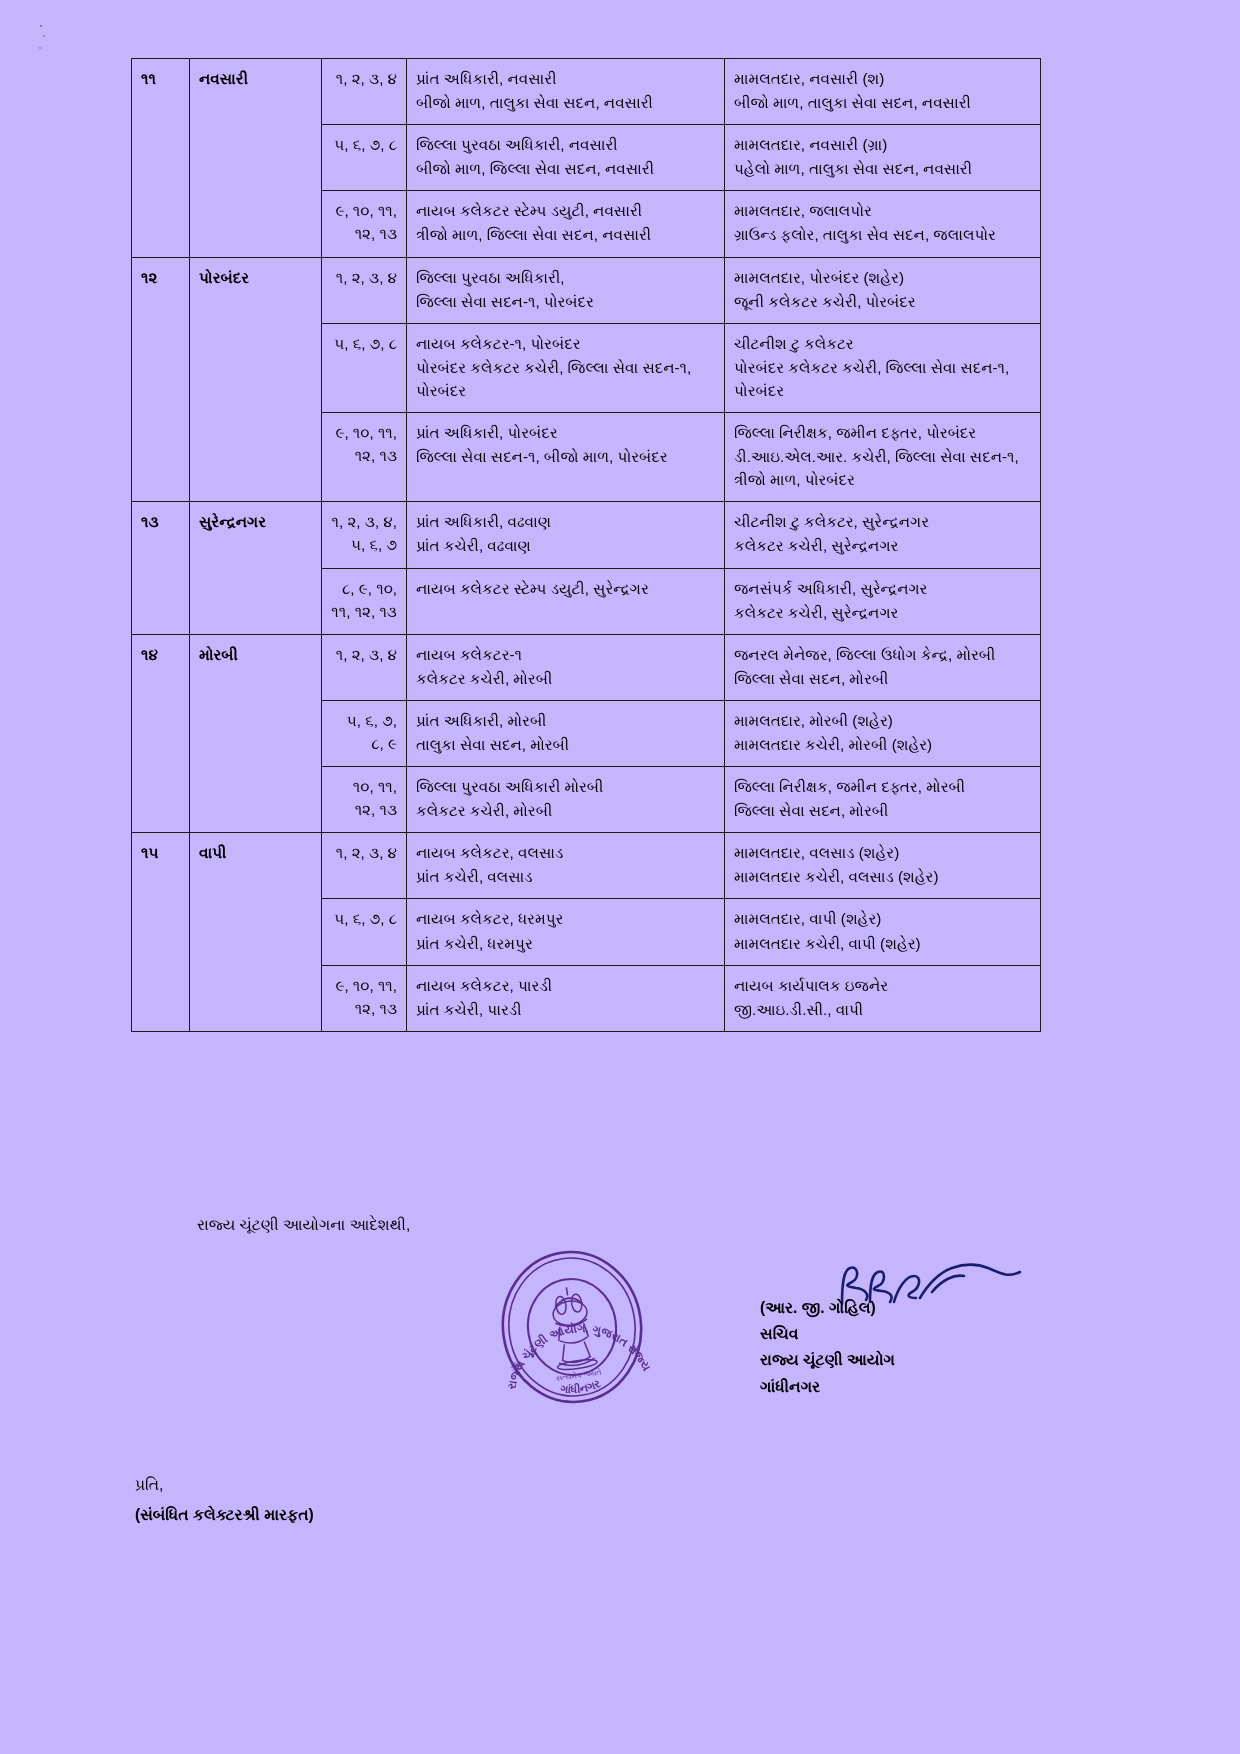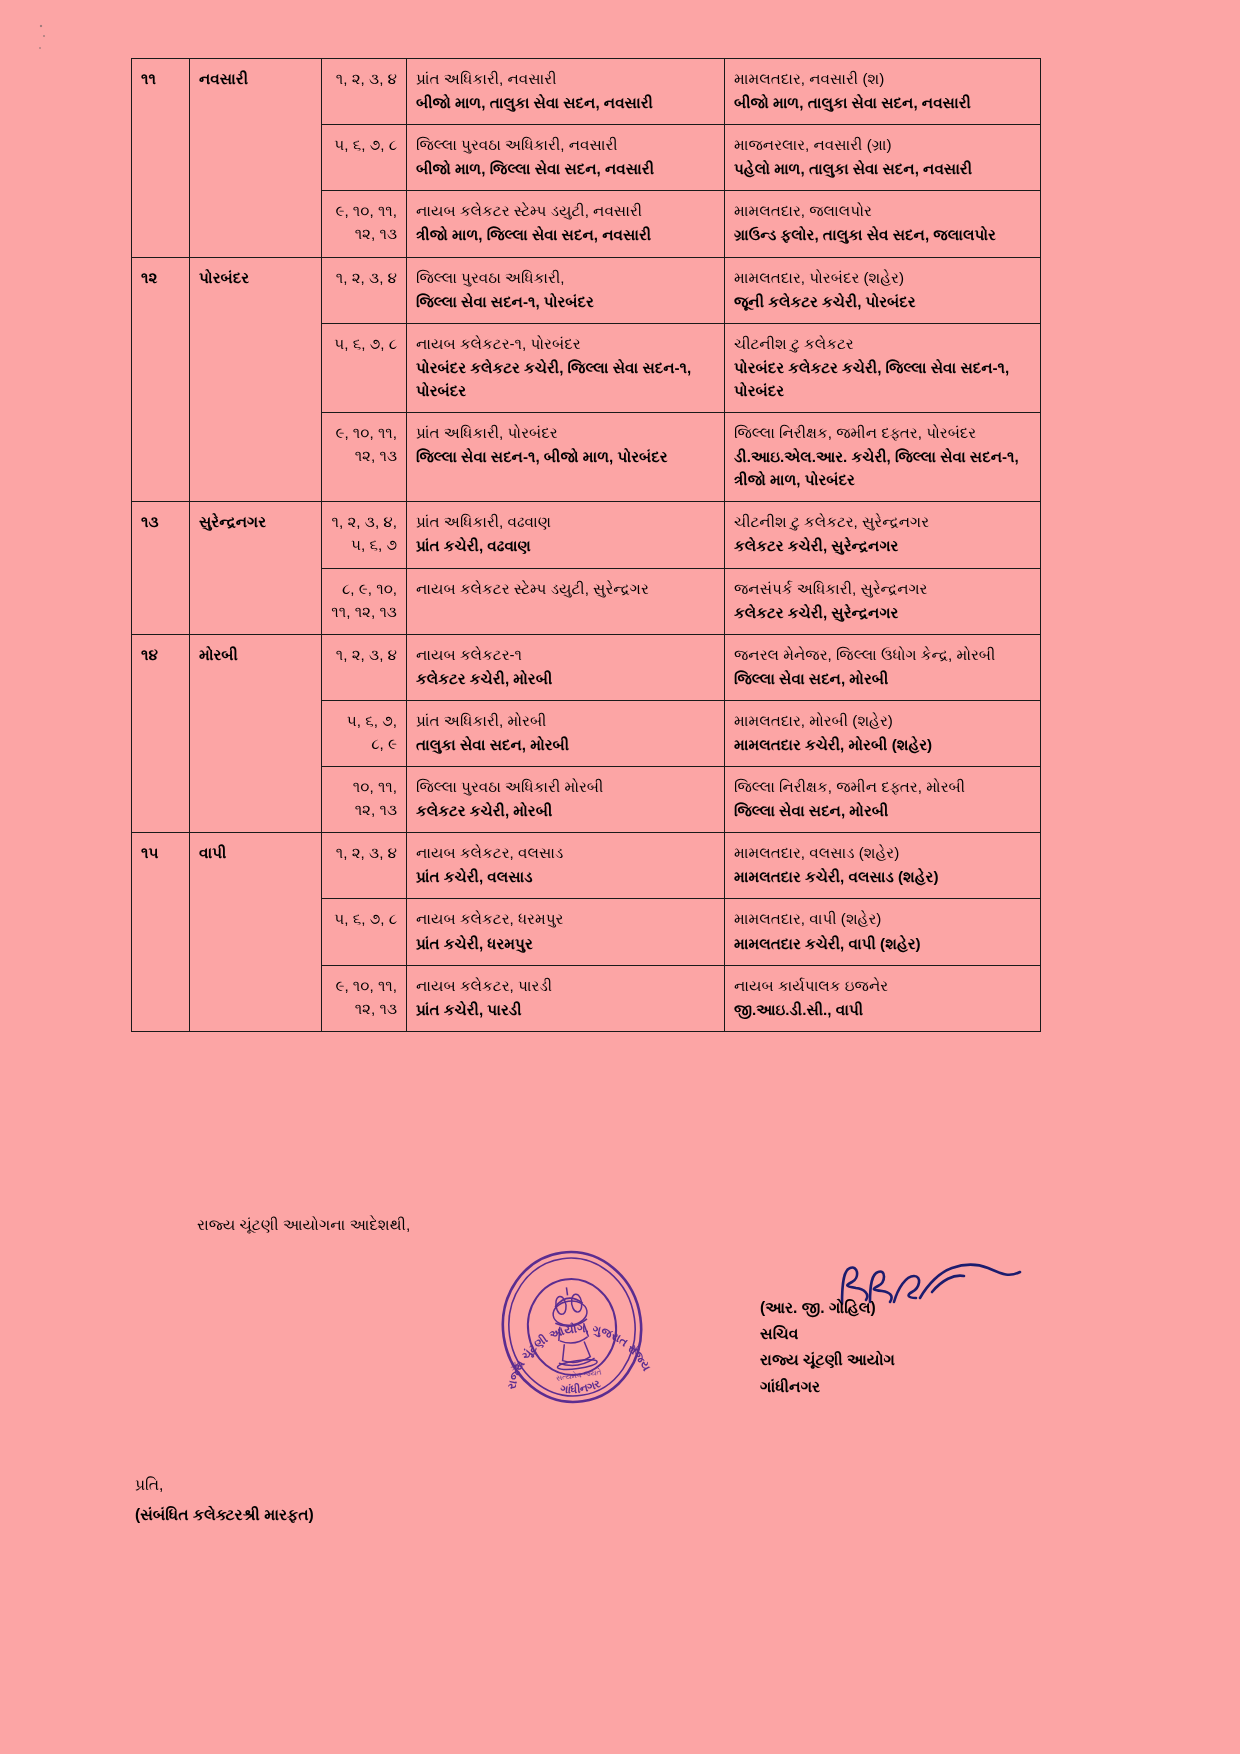--- a/index.html
+++ b/index.html
@@ -6,21 +6,21 @@
   html, body {
     margin: 0;
     padding: 0;
     background: #8b8b8b;
   }
   .page {
     position: relative;
     width: 1240px;
     height: 1754px;
     margin: 0 auto;
-    background: #fca5a5;
+    background: #c4b5fd;
     font-family: "Liberation Sans", "DejaVu Sans", sans-serif;
     color: #000000;
     overflow: hidden;
   }
   
   .scan-mark {
     position: absolute;
     left: 38px;
     top: 22px;
     width: 10px;
@@ -67,21 +67,21 @@
   td.sr { text-align: left; padding-left: 12px; }
   td.dist { padding-left: 14px; }
   td.ward { font-size: 15px; line-height: 1.62; text-align: right; }
   .ttl {
     font-weight: normal;
     display: block;
     margin-bottom: 1px;
   }
   .addr {
     display: block;
-    font-weight: bold;
+    font-weight: normal;
   }
 
   
   .byorder {
     position: absolute;
     left: 197px;
     top: 1216px;
     font-size: 15.4px;
   }
   .sign-block {
@@ -155,21 +155,21 @@
           <span class="addr">બીજો માળ, તાલુકા સેવા સદન, નવસારી</span>
         </td>
       </tr>
       <tr>
         <td class="ward">૫, ૬, ૭, ૮</td>
         <td>
           <span class="ttl">જિલ્લા પુરવઠા અધિકારી, નવસારી</span>
           <span class="addr">બીજો માળ, જિલ્લા સેવા સદન, નવસારી</span>
         </td>
         <td>
-          <span class="ttl">માજનરલાર, નવસારી (ગ્રા)</span>
+          <span class="ttl">મામલતદાર, નવસારી (ગ્રા)</span>
           <span class="addr">પહેલો માળ, તાલુકા સેવા સદન, નવસારી</span>
         </td>
       </tr>
       <tr>
         <td class="ward">૯, ૧૦, ૧૧, ૧૨, ૧૩</td>
         <td>
           <span class="ttl">નાયબ કલેકટર સ્ટેમ્પ ડયુટી, નવસારી</span>
           <span class="addr">ત્રીજો માળ, જિલ્લા સેવા સદન, નવસારી</span>
         </td>
         <td>

